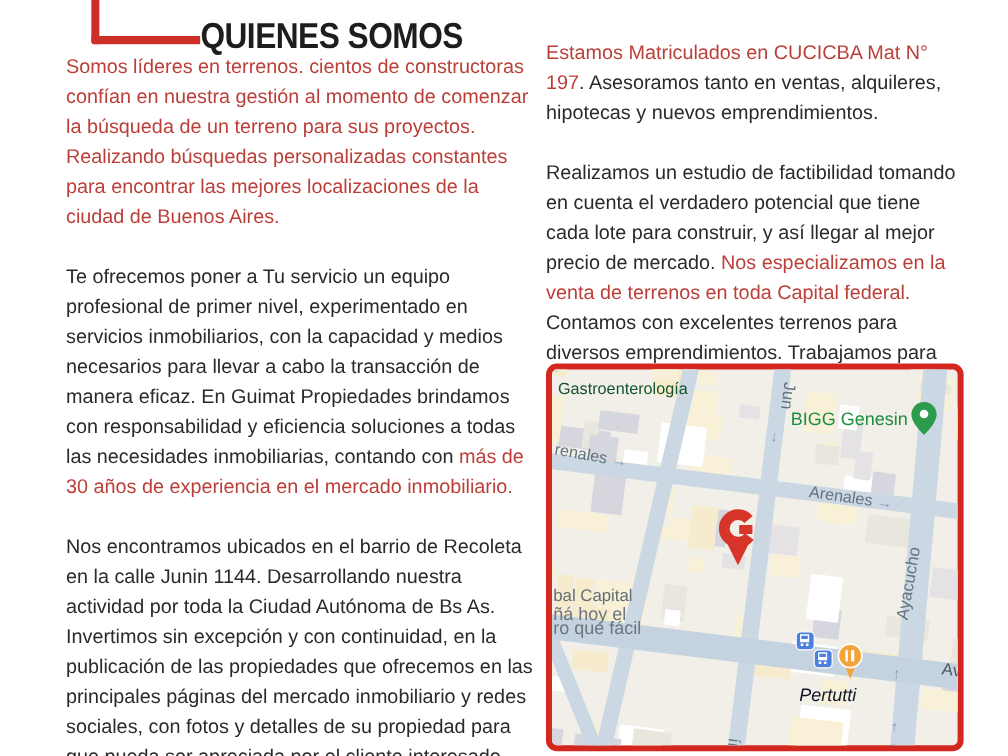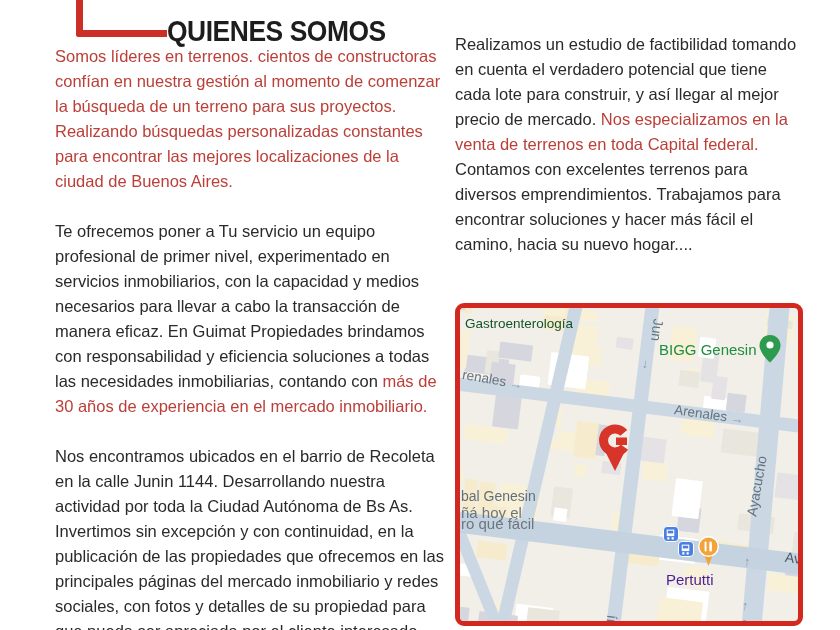--- a/index.html
+++ b/index.html
@@ -41,21 +41,21 @@
   .street.wide{background:#c5d3e0;}
   .maplabel{position:absolute;z-index:3;color:#14532d;white-space:nowrap;}
   .street-name{font-size:13.5px;color:#64737f;}
   .map-arrow{color:#8da0b5;font-size:13px;}
   .pin{position:absolute;z-index:4;}
   #junin-marker-label{
     position:absolute;z-index:4;font-weight:bold;font-size:19px;color:#cc332b;
     white-space:nowrap;
   }
   #bigg-label{font-size:15px;color:#1d8e3e;}
-  #pertutti-label{font-size:15px;color:#4c1d95;}
+  #pertutti-label{font-size:15px;color:#0f172a;font-style:italic;}
   .ad-line1{font-size:14px;color:#636e76;}
   .ad-line2{font-size:15px;color:#6b767e;}
   .bus-icon{
     position:absolute;z-index:4;width:16px;height:16px;background:#4b80e1;
     border:1.5px solid #ffffff;border-radius:4px;box-sizing:border-box;
   }
 </style>
 </head>
 <body>
 
@@ -63,20 +63,21 @@
 <h1 id="page-title">QUIENES SOMOS</h1>
 
 <div id="left-col" class="col">
   <p><span class="red">Somos líderes en terrenos. cientos de constructoras confían en nuestra gestión al momento de comenzar la búsqueda de un terreno para sus proyectos. Realizando búsquedas personalizadas constantes para encontrar las mejores localizaciones de la ciudad de Buenos Aires.</span></p>
   <p><span>Te ofrecemos poner a Tu servicio un equipo profesional de primer nivel, experimentado en servicios inmobiliarios, con la capacidad y medios necesarios para llevar a cabo la transacción de manera eficaz. En Guimat Propiedades brindamos con responsabilidad y eficiencia soluciones a todas las necesidades inmobiliarias, contando con </span><span class="red">más de 30 años de experiencia en el mercado inmobiliario.</span></p>
   <p><span>Nos encontramos ubicados en el barrio de Recoleta en la calle Junin 1144. Desarrollando nuestra actividad por toda la Ciudad Autónoma de Bs As.
 Invertimos sin excepción y con continuidad, en la publicación de las propiedades que ofrecemos en las principales páginas del mercado inmobiliario y redes sociales, con fotos y detalles de su propiedad para que pueda ser apreciada por el cliente interesado.</span></p>
 </div>
 
 <div id="right-col" class="col">
+  <p><span class="red">Estamos Matriculados en CUCICBA Mat N° 197</span><span>. Asesoramos tanto en ventas, alquileres, hipotecas y nuevos emprendimientos.</span></p>
   <p><span>Realizamos un estudio de factibilidad tomando en cuenta el verdadero potencial que tiene cada lote para construir, y así llegar al mejor precio de mercado. </span><span class="red">Nos especializamos en la venta de terrenos en toda Capital federal.</span><span>  Contamos con excelentes terrenos para diversos emprendimientos. Trabajamos para encontrar soluciones y hacer más fácil el camino, hacia su nuevo hogar....</span></p>
 </div>
 
 <div id="map-box">
   <div id="map-buildings">
       <div class="blk" style="left: 166.259px; top: 165.911px; width: 17.0652px; height: 30.6844px; background: rgb(214, 214, 222);"></div>
       <div class="blk" style="left: -1.30579px; top: 48.3132px; width: 35.2774px; height: 24.1177px; background: rgb(246, 236, 205);"></div>
       <div class="blk" style="left: 323.684px; top: 237.252px; width: 36.6075px; height: 16.6629px; background: rgb(233, 230, 222);"></div>
       <div class="blk" style="left: 18.4528px; top: 226.527px; width: 26.113px; height: 15.765px; background: rgb(248, 241, 216);"></div>
       <div class="blk" style="left: 275.048px; top: 124.556px; width: 27.3566px; height: 14.8786px; background: rgb(255, 255, 255);"></div>
@@ -170,21 +171,21 @@
   <span class="maplabel" id="bigg-label" style="left:199px;top:33px;">BIGG Genesin</span>
   <span class="maplabel street-name" style="left:2px;top:64px;transform:rotate(10deg);">
     <span>renales</span>
     <span class="map-arrow">→</span>
   </span>
   <span class="maplabel street-name" style="left:214px;top:99px;transform:rotate(8deg);">
     <span>Arenales</span>
     <span class="map-arrow">→</span>
   </span>
   <span class="maplabel street-name" style="left:266px;top:170px;transform:rotate(-80deg);transform-origin:center;font-size:14px;">Ayacucho</span>
-  <span class="maplabel ad-line1" style="left:1px;top:180px;">bal Genesin</span>
+  <span class="maplabel ad-line1" style="left:1px;top:180px;">bal Capital</span>
   <span class="maplabel ad-line2" style="left:1px;top:196px;">ñá hoy el</span>
   <span class="maplabel ad-line2" style="left:1px;top:207px;">ro que fácil</span>
   <span class="maplabel street-name" style="left:325px;top:242px;transform:rotate(7deg);font-size:14px;color:#4e5a64;">Av.</span>
   <span class="maplabel map-arrow" style="left:284px;top:246px;transform:rotate(5deg);">↑</span>
   <span class="maplabel map-arrow" style="left:282px;top:290px;transform:rotate(5deg);">↑</span>
   <span class="maplabel street-name" style="left:146px;top:305px;transform:rotate(97deg);font-size:14px;">ín</span>
   <span class="maplabel street-name" style="left:282px;top:308px;transform:rotate(97deg);font-size:14px;">o</span>
   <span class="maplabel" id="pertutti-label" style="left:206px;top:263px;">Pertutti</span>
 
   <svg class="pin" style="left:298px;top:26px;" width="24" height="30" viewBox="0 0 24 30">

